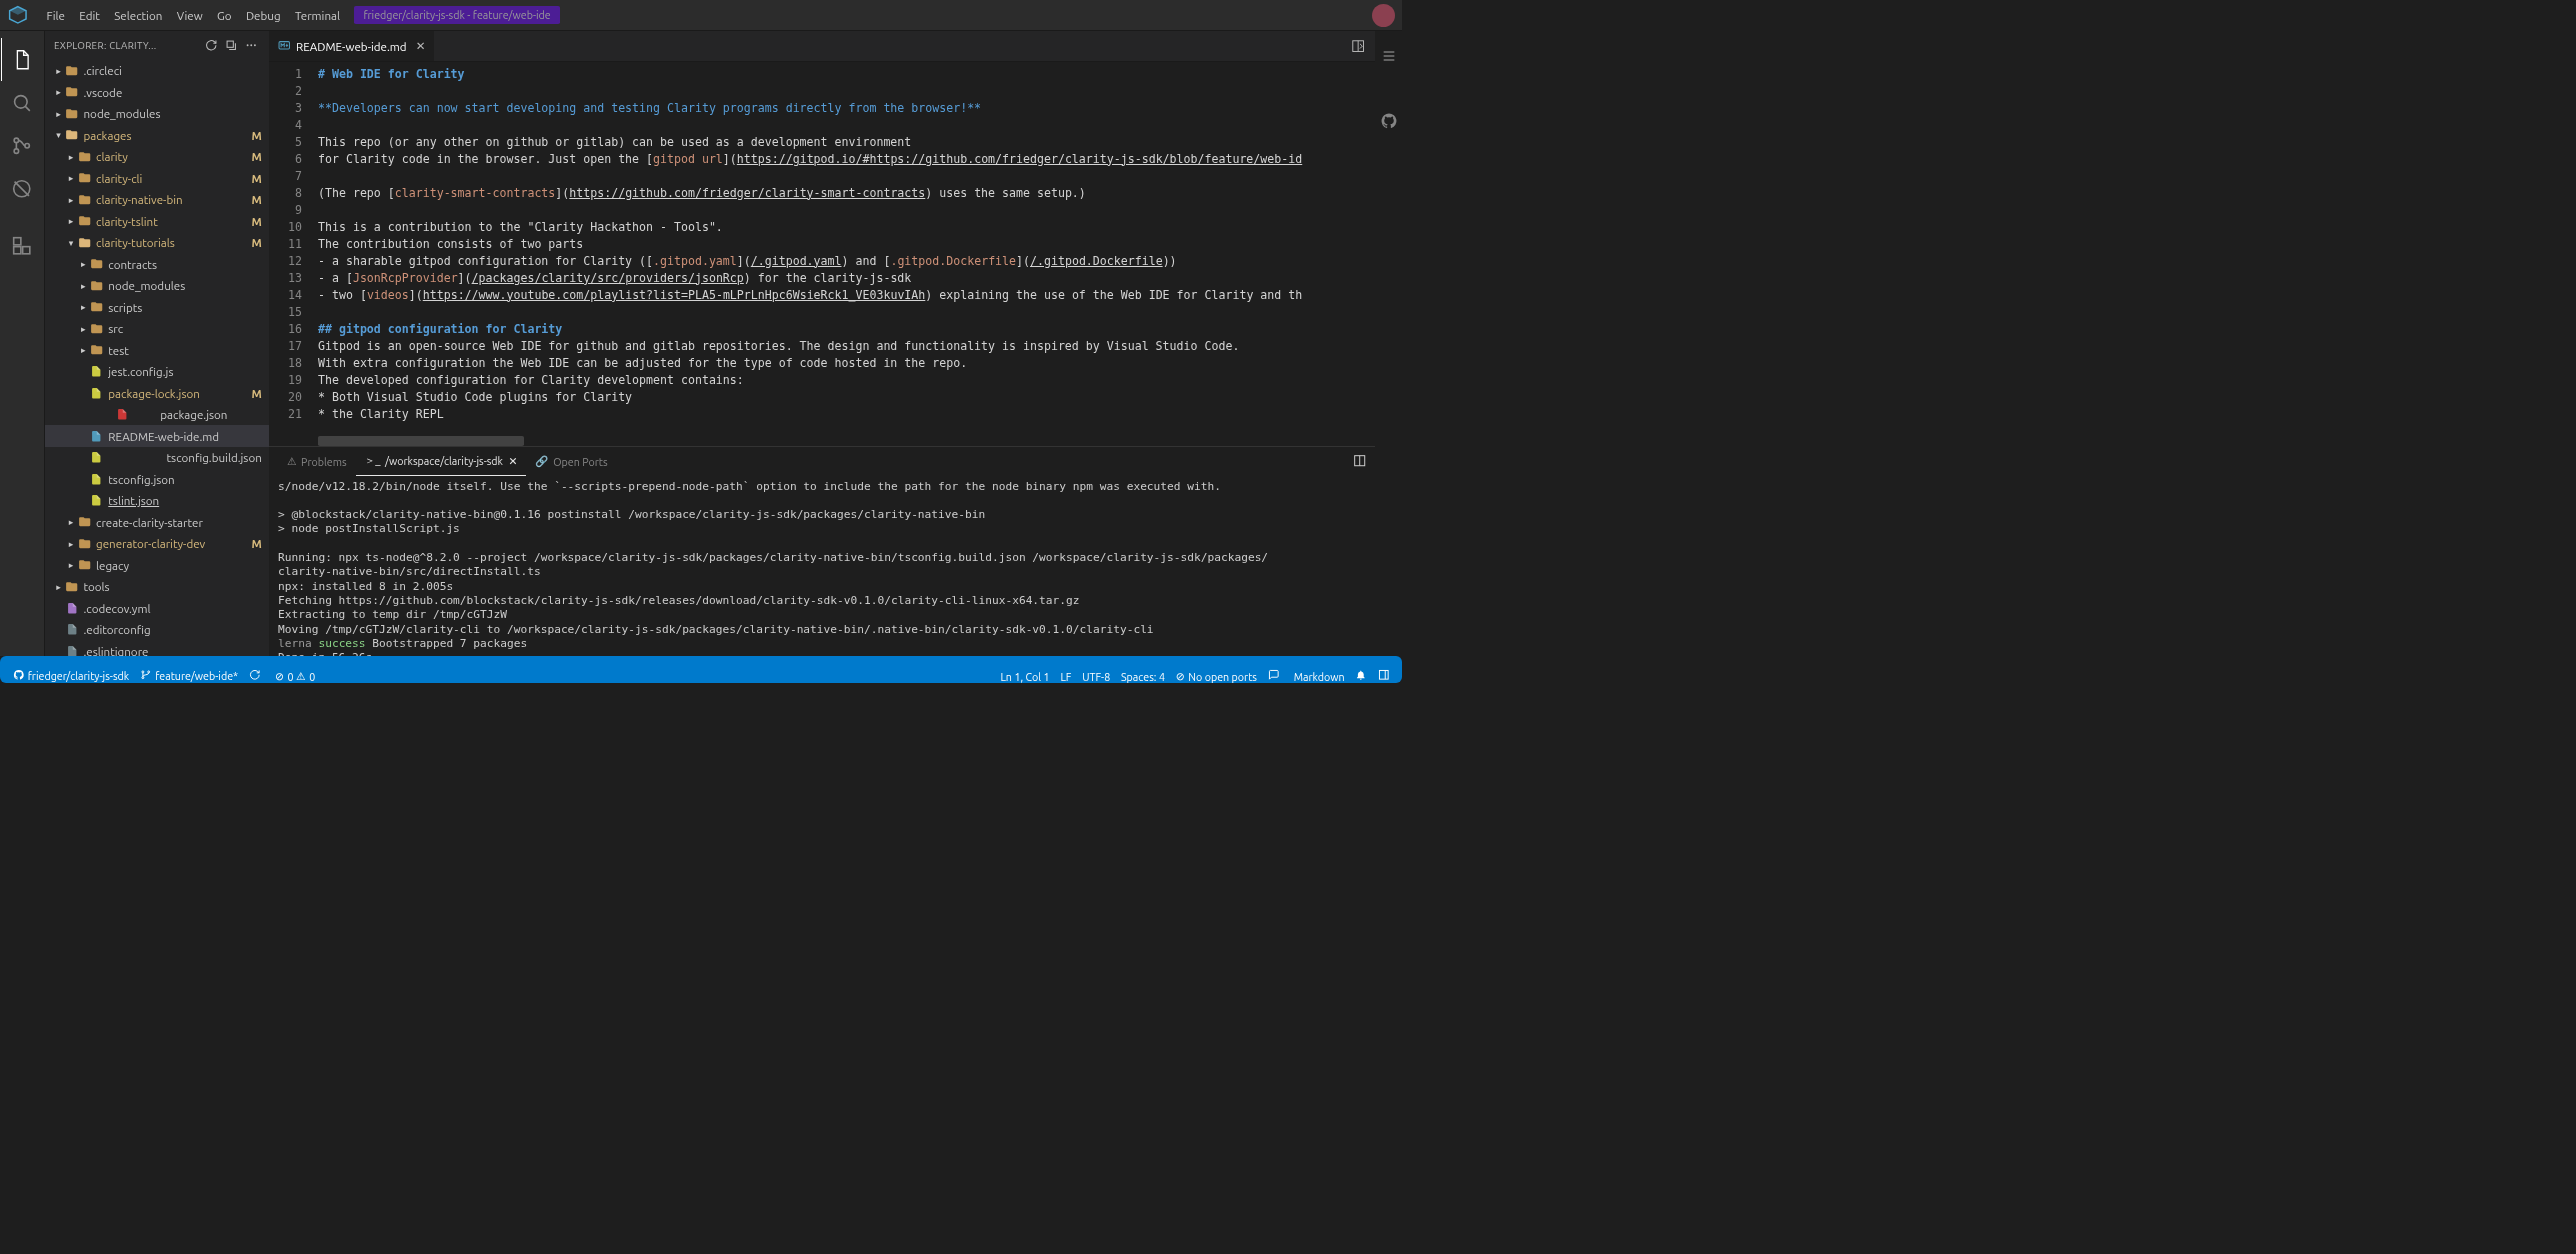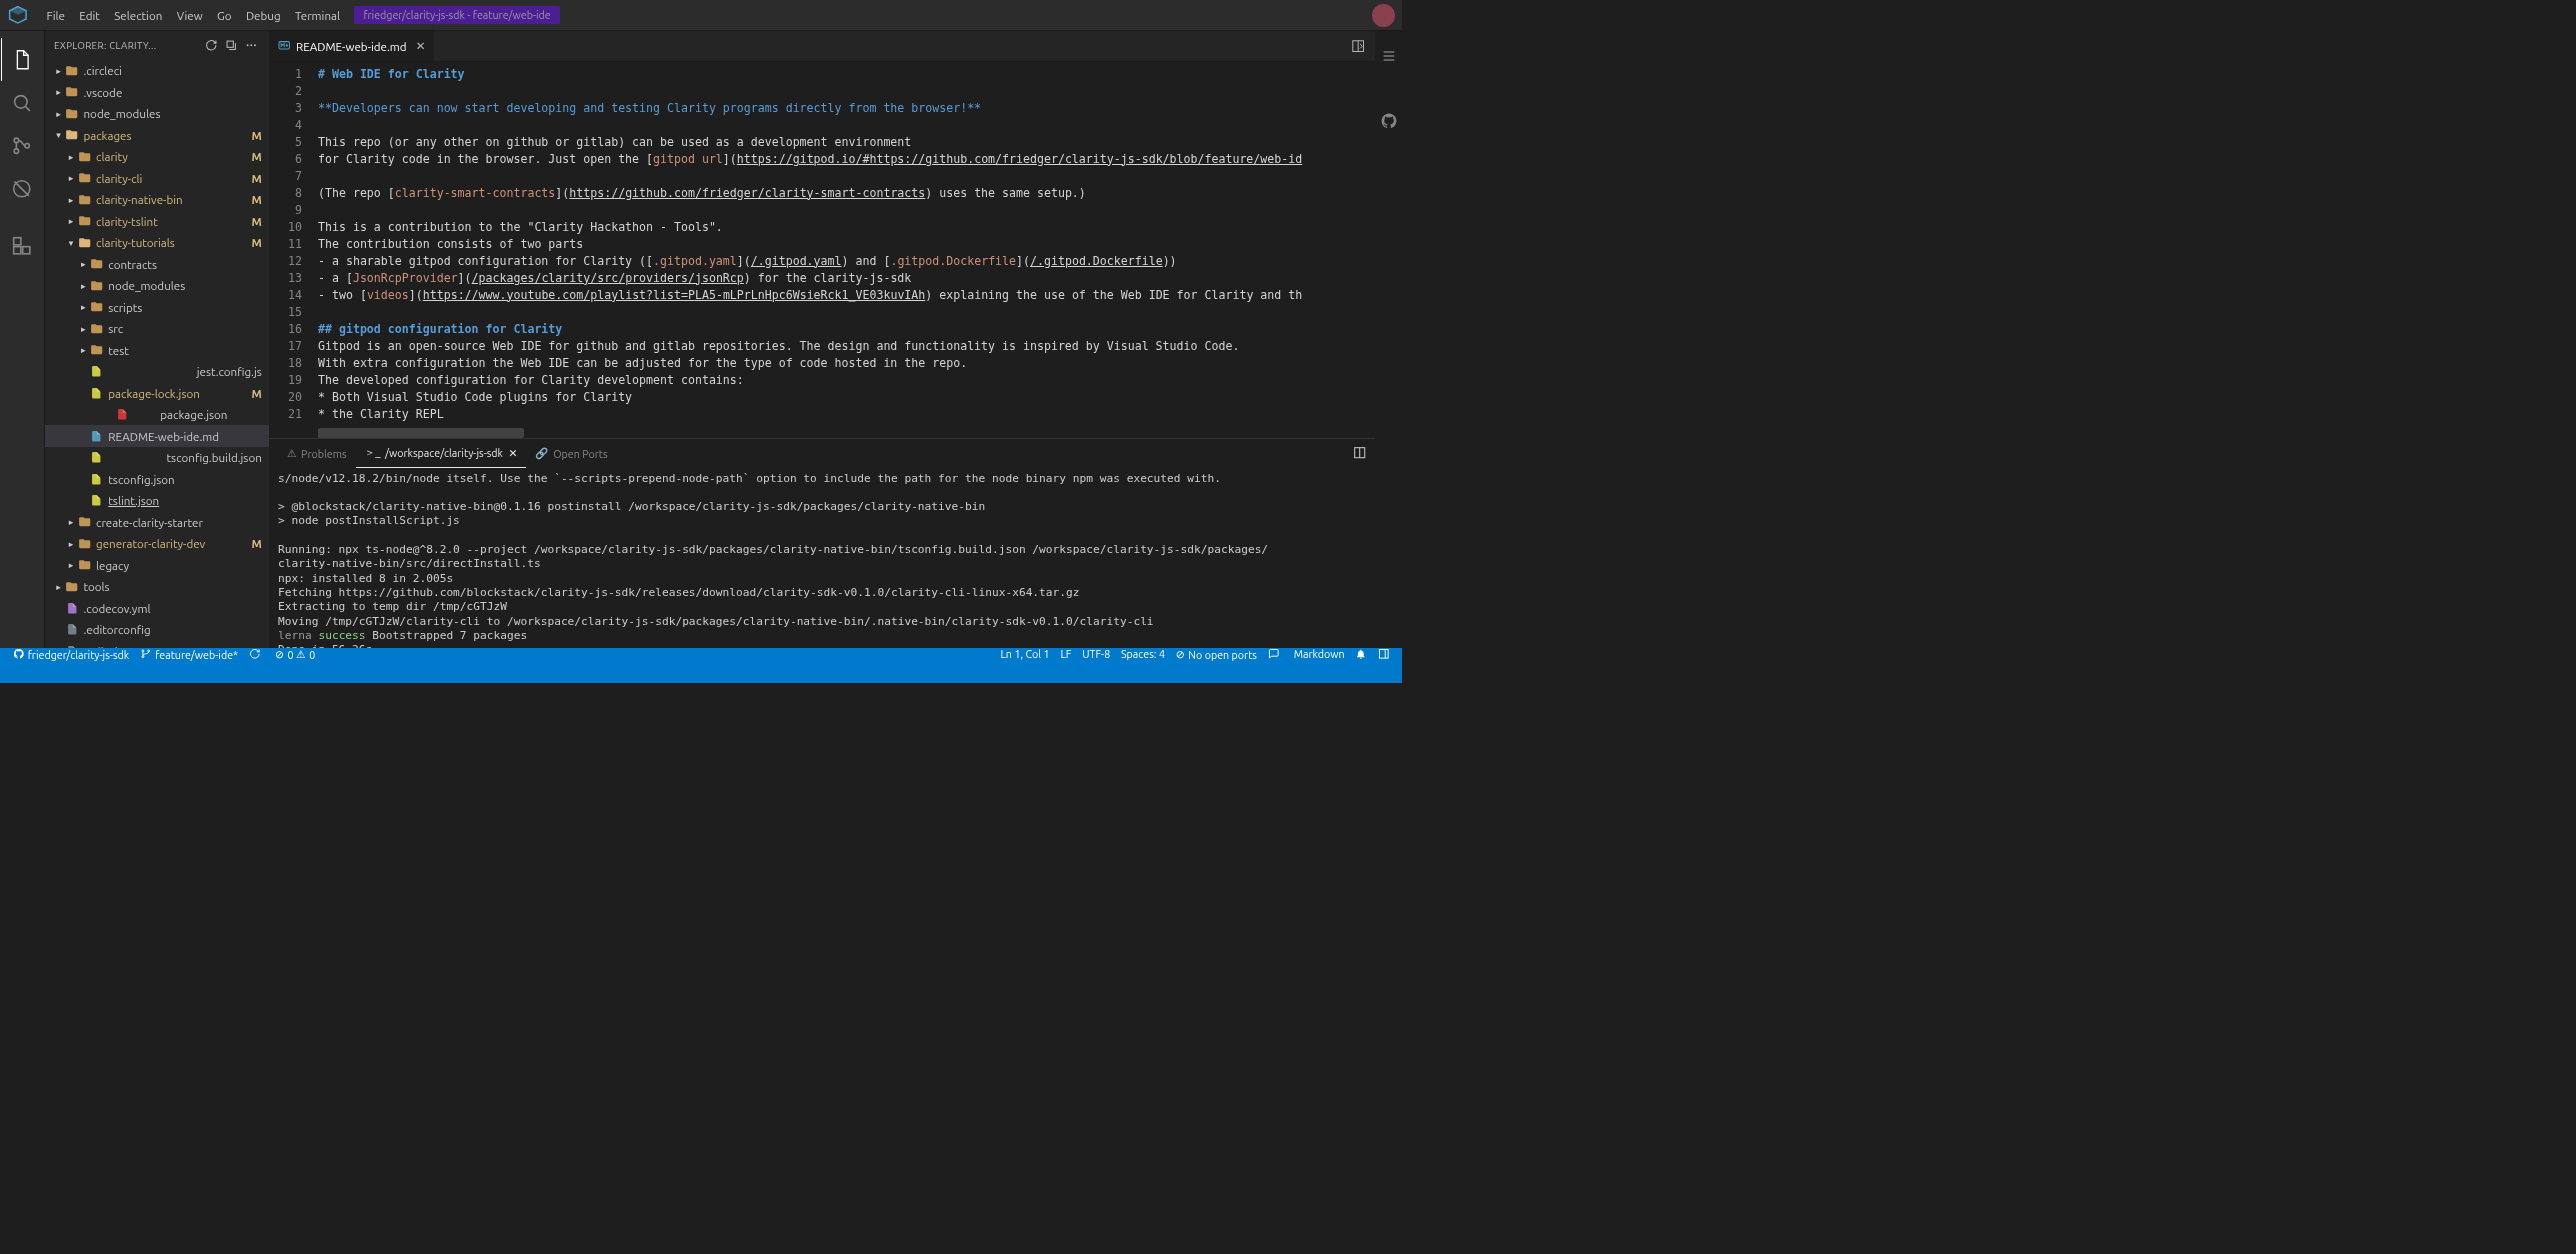--- a/index.html
+++ b/index.html
@@ -65,21 +65,21 @@
 .panel { height:210px;background:#1e1e1e;border-top:0.9px solid #333;display:flex;flex-direction:column; }
 .panel-tabs { display:flex;align-items:center;height:29px;padding:0 9px;font-size:10.7px; }
 .panel-tab { display:flex;align-items:center;padding:0 9px;height:100%;color:#888;cursor:pointer; }
 .panel-tab.active { color:#e7e7e7;border-bottom:0.9px solid #e7e7e7; }
 .panel-tab .picon { margin-right:4.5px; }
 .panel-tab .pclose { margin-left:5.4px;cursor:pointer; }
 .panel-tabs .spacer { flex:1; }
 .terminal { flex:1;padding:3.6px 9px;font-family:Menlo,Consolas,monospace;font-size:11.2px;line-height:14.3px;color:#ccc;white-space:pre;overflow:hidden; }
 .t-green { color:#89d185; }
 .t-dim { color:#999; }
-.status-bar { height:35px;background:#007acc;color:#fff;display:flex;align-items:flex-start;padding:0 7.2px;font-size:10.7px; }
+.status-bar { height:27px;background:#007acc;color:#fff;display:flex;align-items:flex-end;padding:0 7.2px;font-size:10.7px;border-radius:6px; }
 .status-bar .sitem { padding:0 5.4px;display:flex;align-items:center;cursor:pointer;white-space:nowrap; }
 .status-bar .sicon { margin-right:3.6px; }
 .status-bar .spacer { flex:1; }
 .folder-svg { fill:#c09553; }
 .folder-svg-open { fill:#dcb67a; }
 </style>
 </head>
 <body>
 
 <div class="menubar">
@@ -291,21 +291,21 @@
         </div>
         <div class="tree-row" style="padding-left: 32px;">
           <span class="twisty">▸</span>
           <span class="ficon">
             <svg width="13.4" height="13.4" viewBox="0 0 24 24">
               <path class="folder-svg" d="M10 4H4a2 2 0 0 0-2 2v12a2 2 0 0 0 2 2h16a2 2 0 0 0 2-2V8a2 2 0 0 0-2-2h-8l-2-2z"></path>
             </svg>
           </span>
           <span class="label">test</span>
         </div>
-        <div class="tree-row" style="padding-left: 32px; text-align: right;">
+        <div class="tree-row" style="padding-left: 32px;">
           <span class="twisty"></span>
           <span class="ficon">
             <svg width="12.5" height="12.5" viewBox="0 0 24 24" fill="#cbcb41">
               <path d="M13 2H6a2 2 0 0 0-2 2v16a2 2 0 0 0 2 2h12a2 2 0 0 0 2-2V9l-7-7z"></path>
               <path fill="#fff" opacity="0.3" d="M13 2v7h7"></path>
             </svg>
           </span>
           <span class="label">jest.config.js</span>
         </div>
         <div class="tree-row" style="padding-left: 32px;">

